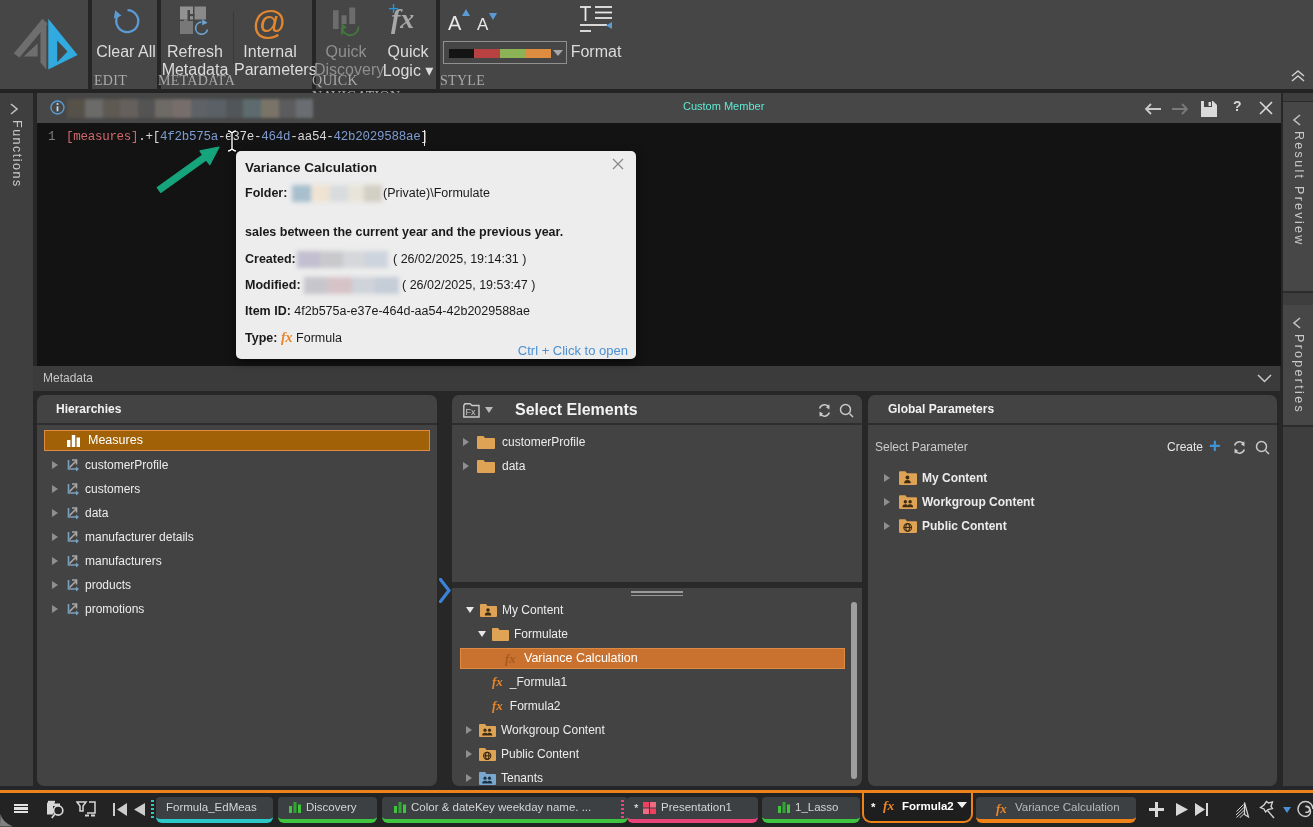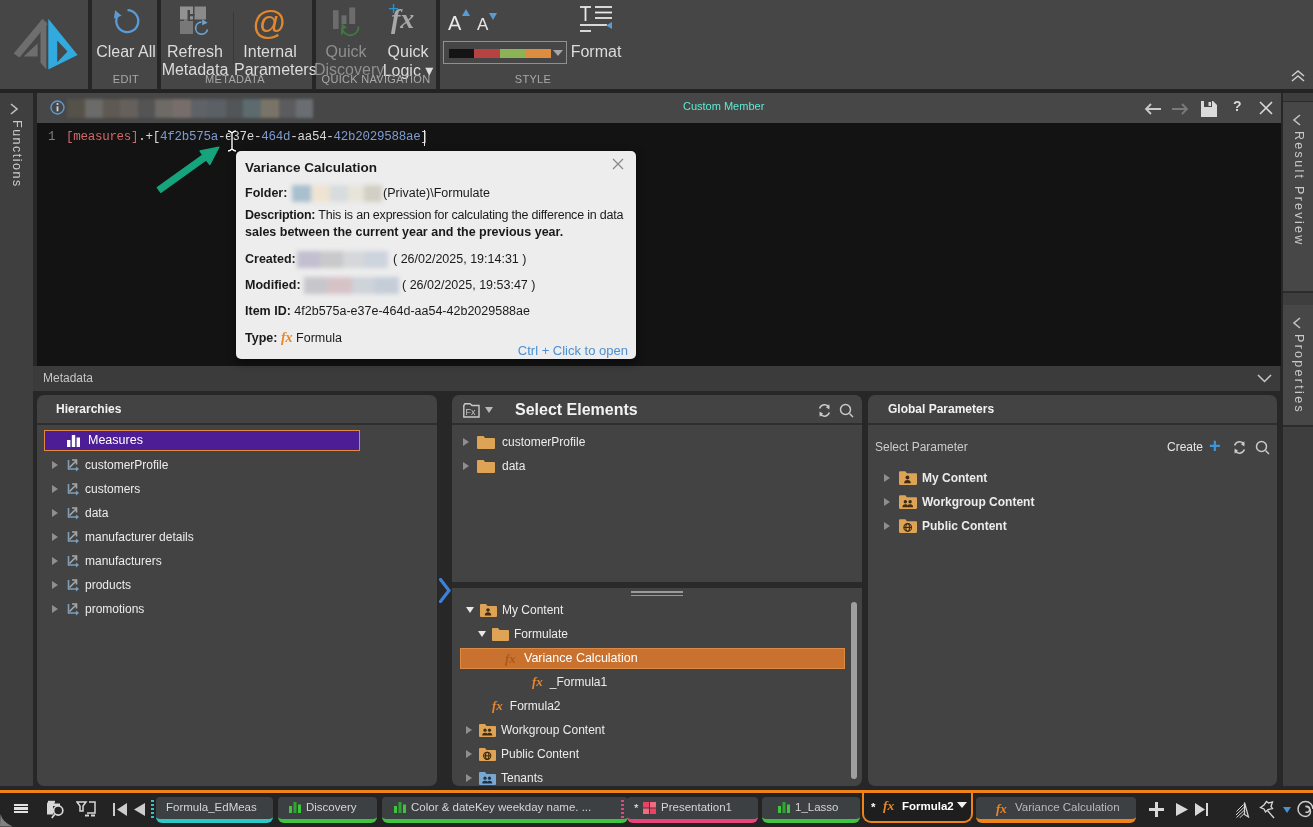--- a/index.html
+++ b/index.html
@@ -1,20 +1,20 @@
 <!DOCTYPE html>
 <html><head>
 <meta charset="utf-8">
 <style>
   * { margin:0; padding:0; box-sizing:border-box; }
   html,body { width:1313px; height:827px; overflow:hidden; background:#272727;
     font-family:"Liberation Sans", sans-serif; }
   .abs { position:absolute; }
   .lbl { color:#dcdcdc; font-size:16px; text-align:center; }
-  .grp { color:#a9a9a9; font-size:11px; text-align:center; letter-spacing:0.3px; }
+  .grp { color:#a9a9a9; font-size:14px; text-align:left; letter-spacing:0.3px;font-family:Liberation Serif, serif; }
   .vsep { position:absolute; top:0; width:4px; height:90px; background:#262626; }
   .vtext { writing-mode:vertical-rl; color:#c9c9c9; font-size:12.5px; }
   .panel { position:absolute; top:395px; height:391px; background:#434343; border-radius:7px; overflow:hidden; }
   .phead { position:absolute; left:0; top:0; right:0; height:30px; border-bottom:2px solid #2e2e2e;
     color:#f2f2f2; font-size:12px; font-weight:bold; line-height:29px; }
   .row { position:absolute; height:22px; line-height:22px; color:#ececec; font-size:12px; white-space:nowrap; }
   .chev { display:inline-block; width:0; height:0; border-left:6px solid #8f8f8f;
     border-top:4.5px solid transparent; border-bottom:4.5px solid transparent; }
   .chevd { display:inline-block; width:0; height:0; border-top:6px solid #e8e8e8;
     border-left:4.5px solid transparent; border-right:4.5px solid transparent; }
@@ -173,21 +173,21 @@
 
 <div class="abs" style="left:33px;top:366px;width:1247px;height:25px;background:#3b3b3b;">
   <div class="abs" style="left:10px;top:5px;color:#c6c6c6;font-size:12px;">Metadata</div>
   <svg class="abs" style="left:1224px;top:8px;" width="15" height="9" viewBox="0 0 15 9">
     <path d="M1 1 L7.5 7.5 L14 1" fill="none" stroke="#c9c9c9" stroke-width="1.5"></path>
   </svg>
 </div>
 
 <div class="panel" style="left:37px;width:400px;">
   <div class="phead" style="padding-left:19px;">Hierarchies</div>
-  <div class="abs" style="left:7px;top:35px;width:316px;height:21px;background:#4c1d95;border:1px solid #e08a44;">
+  <div class="abs" style="left:7px;top:35px;width:386px;height:21px;background:#a16207;border:1px solid #e08a44;">
     <svg class="abs" style="left:22px;top:4px;" width="14" height="12" viewBox="0 0 14 12">
       <rect x="0" y="5" width="3.4" height="7" fill="#ffffff"></rect>
       <rect x="4.8" y="0" width="3.4" height="12" fill="#ffffff"></rect>
       <rect x="9.6" y="2.5" width="3.4" height="9.5" fill="#ffffff"></rect>
     </svg>
     <div class="abs" style="left:43px;top:2px;color:#ffffff;font-size:12.5px;">Measures</div>
   </div>
   <div class="row" style="left:0;top:59px;"><span class="chev" style="margin-left:15px;"></span><svg style="margin:0 6px -3px 7px;" width="14" height="14" viewBox="0 0 14 14">
         <path d="M3.5 2 V11 H11" fill="none" stroke="#7ba0bd" stroke-width="1.6"></path>
         <path d="M11 8.5 L14 11 L11 13.5" fill="#7ba0bd"></path>
@@ -264,21 +264,21 @@
         <circle cx="8" cy="7" r="1.8" fill="#3e2c12"></circle>
         <path d="M4.8 12.5 Q4.8 9.3 8 9.3 Q11.2 9.3 11.2 12.5 Z" fill="#3e2c12"></path>
       </svg>My Content</div>
   <div class="row" style="left:0;top:228px;"><span class="chevd" style="margin-left:26px;margin-bottom:1px;"></span><svg style="margin:0 5px -3px 6px;" width="17" height="14" viewBox="0 0 17 14">
         <path d="M0 2 Q0 1 1 1 L6 1 L7.5 3 L16 3 Q17 3 17 4 L17 13 Q17 14 16 14 L1 14 Q0 14 0 13 Z" fill="#dfa355"></path>
       </svg>Formulate</div>
   <div class="abs" style="left:8px;top:253px;width:385px;height:21px;background:#c9722f;border:1px solid #dd8a42;">
     <span class="fx abs" style="left:44px;top:2px;font-size:13px;color:#a85a1e;">fx</span>
     <div class="abs" style="left:63px;top:2px;color:#ffffff;font-size:12.5px;">Variance Calculation</div>
   </div>
-  <div class="row" style="left:0;top:276px;padding-left:40px;"><span class="fx" style="margin-left:40px;font-size:13px;">fx</span><span style="margin-left:7px;">_Formula1</span></div>
+  <div class="row" style="left:0;top:276px;"><span class="fx" style="margin-left:40px;font-size:13px;">fx</span><span style="margin-left:7px;">_Formula1</span></div>
   <div class="row" style="left:0;top:300px;"><span class="fx" style="margin-left:40px;font-size:13px;">fx</span><span style="margin-left:7px;">Formula2</span></div>
   <div class="row" style="left:0;top:324px;"><span class="chev" style="margin-left:14px;"></span><svg style="margin:0 5px -3px 7px;" width="17" height="14" viewBox="0 0 17 14">
         <path d="M0 2 Q0 1 1 1 L6 1 L7.5 3 L16 3 Q17 3 17 4 L17 13 Q17 14 16 14 L1 14 Q0 14 0 13 Z" fill="#dfa355"></path>
         <circle cx="6" cy="7.2" r="1.6" fill="#3e2c12"></circle>
         <circle cx="10.5" cy="7.2" r="1.6" fill="#3e2c12"></circle>
         <path d="M3.2 12.5 Q3.2 9.7 6 9.7 Q8.2 9.7 8.2 11 Q8.5 9.7 10.5 9.7 Q13.3 9.7 13.3 12.5 Z" fill="#3e2c12"></path>
       </svg>Workgroup Content</div>
   <div class="row" style="left:0;top:348px;"><span class="chev" style="margin-left:14px;"></span><svg style="margin:0 5px -3px 7px;" width="17" height="14" viewBox="0 0 17 14">
         <path d="M0 2 Q0 1 1 1 L6 1 L7.5 3 L16 3 Q17 3 17 4 L17 13 Q17 14 16 14 L1 14 Q0 14 0 13 Z" fill="#dfa355"></path>
         <circle cx="8.2" cy="8.8" r="3.6" fill="none" stroke="#3e2c12" stroke-width="1.1"></circle>
@@ -427,21 +427,20 @@
   </svg>
   <div class="abs" style="left:9px;top:35px;"><b>Folder:</b></div>
   <div class="abs" style="left:56px;top:34px;width:90px;height:17px;filter:blur(2px);display:flex;">
     <div style="width:20px;background:#a8bfce"></div>
       <div style="width:20px;background:#efe3d2"></div>
     <div style="width:19px;background:#d8dcde"></div>
       <div style="width:17px;background:#e8e4da"></div>
     <div style="width:19px;background:#d2cfc4"></div>
   </div>
   <div class="abs" style="left:147px;top:35px;">(Private)\Formulate</div>
-  <div class="abs" style="left:9px;top:57px;white-space:nowrap;letter-spacing:-0.22px;"><b>Description:</b> This is an expression for calculating the difference in data</div>
   <div class="abs" style="left:9px;top:74px;white-space:nowrap;font-weight:bold;">sales between the current year and the previous year.</div>
   <div class="abs" style="left:9px;top:101px;"><b>Created:</b></div>
   <div class="abs" style="left:61px;top:100px;width:91px;height:17px;filter:blur(2px);display:flex;">
     <div style="width:24px;background:#c3bfd0"></div>
       <div style="width:25px;background:#c9c9cb"></div>
     <div style="width:24px;background:#d5d7da"></div>
       <div style="width:24px;background:#cdd4de"></div>
   </div>
   <div class="abs" style="left:157px;top:101px;">( 26/02/2025, 19:14:31 )</div>
   <div class="abs" style="left:9px;top:127px;"><b>Modified:</b></div>

